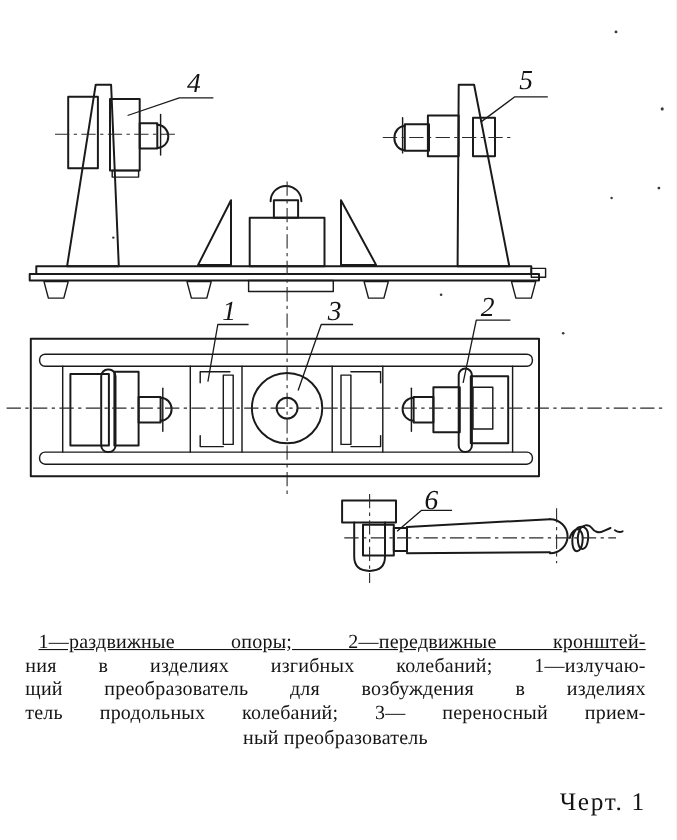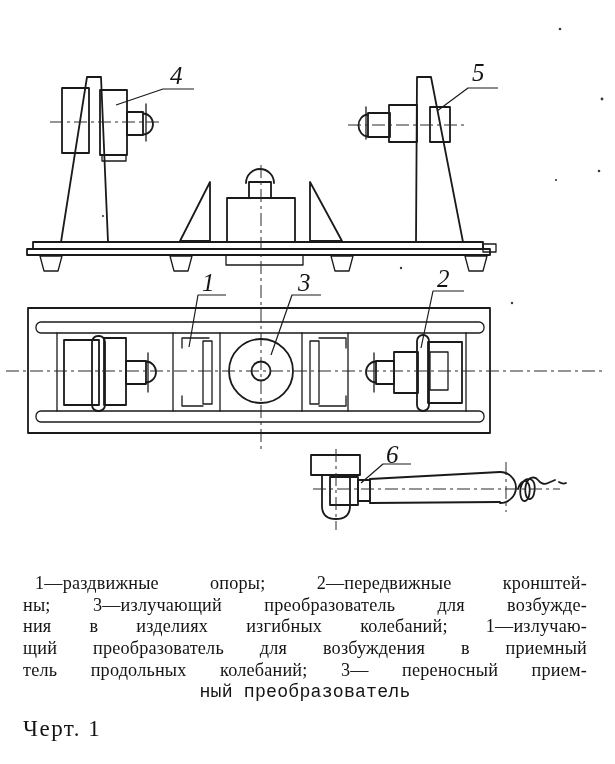--- a/index.html
+++ b/index.html
@@ -13,24 +13,24 @@
   .thin{stroke:#1a1a1a;fill:none;stroke-width:1.3;stroke-linejoin:round;stroke-linecap:round;}
   .cl{stroke:#2a2a2a;fill:none;stroke-width:1;stroke-dasharray:13 4 3 4;}
   .leader{stroke:#1a1a1a;fill:none;stroke-width:1.2;stroke-linejoin:round;}
   .callout{font:italic 25px "Liberation Serif",serif;fill:#141414;}
   .speck{fill:#3a3a3a;}
   .caption{
     position:absolute;left:23px;top:573px;width:564px;
     font-size:18.2px;line-height:21.7px;letter-spacing:.2px;
   }
   .cap-line{text-align:justify;text-align-last:justify;}
-  .cap-line.first{padding-left:12px;}
-  .cap-line.center{text-align:center;text-align-last:center;font-family:Liberation Mono, monospace;}
+  .cap-line.first{padding-left:12px;text-decoration:underline;}
+  .cap-line.center{text-align:center;text-align-last:center;}
   .fig-label{
-    position:absolute;left:23px;top:716px;width:564px;text-align:left;
+    position:absolute;left:23px;top:716px;width:564px;text-align:right;
     font-size:23px;letter-spacing:1.5px;
   }
 </style>
 </head>
 <body>
 
 <div class="page">
 
   <svg width="615" height="565" viewBox="0 0 615 565">
 
@@ -176,21 +176,20 @@
       <circle class="speck" cx="599" cy="171" r="1.3"></circle>
       <circle class="speck" cx="401" cy="268" r="1.2"></circle>
       <circle class="speck" cx="512" cy="303" r="1.2"></circle>
       <circle class="speck" cx="556" cy="180" r="1.1"></circle>
       <circle class="speck" cx="103" cy="216" r="1.1"></circle>
     </g>
   </svg>
 
   <div class="caption">
     <div class="cap-line first">1—раздвижные опоры; 2—передвижные кронштей-</div>
-    <div class="cap-line">ны; 3—излучающий преобразователь для возбужде-</div>
     <div class="cap-line">ния в изделиях изгибных колебаний; 1—излучаю-</div>
-    <div class="cap-line">щий преобразователь для возбуждения в приемный</div>
+    <div class="cap-line">щий преобразователь для возбуждения в изделиях</div>
     <div class="cap-line">тель продольных колебаний; 3— переносный прием-</div>
     <div class="cap-line center">ный преобразователь</div>
   </div>
 
   <div class="fig-label">Черт. 1</div>
 </div>
 
 </body></html>

